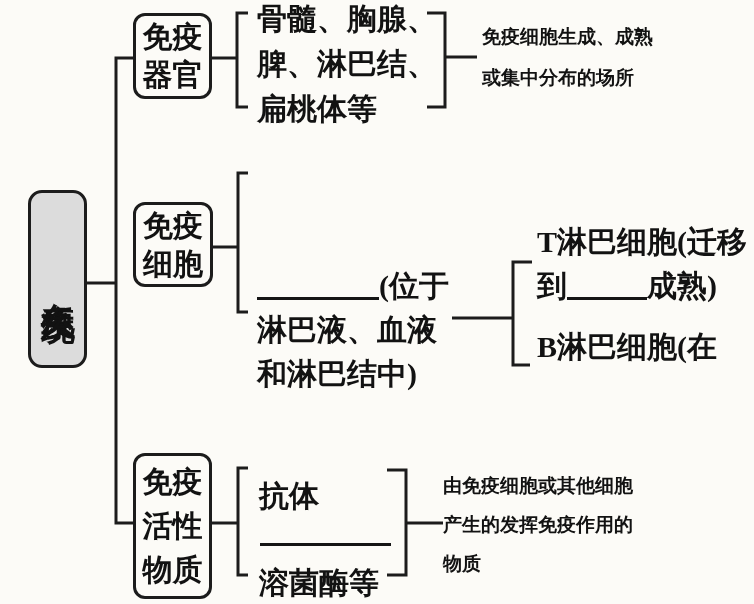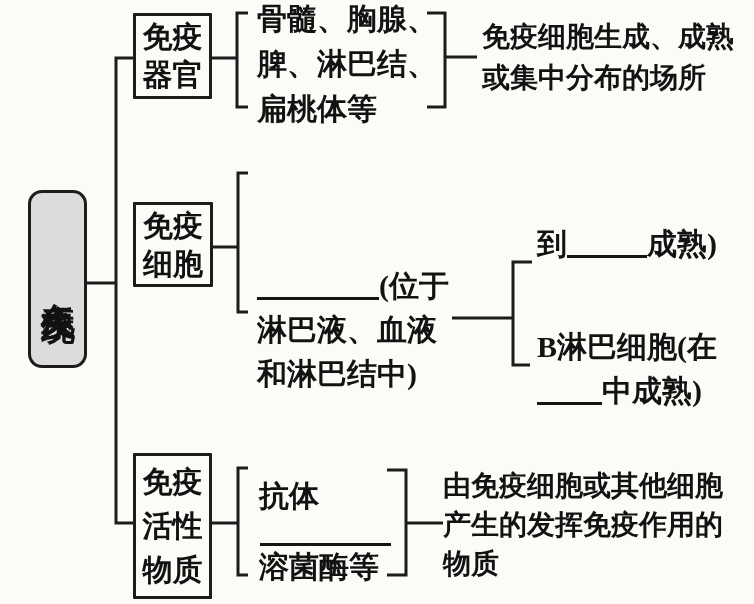--- a/index.html
+++ b/index.html
@@ -13,21 +13,21 @@
     color:#121212;
   }
   .abs{position:absolute;white-space:nowrap;}
   svg.lines{position:absolute;left:0;top:0;width:754px;height:604px;}
   svg.lines path{stroke:#1c1c1c;stroke-width:3;fill:none;}
 
   
   .node{
     position:absolute;
     border:3px solid #1c1c1c;
-    border-radius:1px;
+    border-radius:12px;
     background:#fcfbf7;
     display:flex;flex-direction:column;
     justify-content:center;align-items:center;
     text-align:center;
     font-size:30px;line-height:38px;
   }
   #root-box{
     left:28px;top:190px;width:53px;height:172px;
     background:#dcdcdc;
     border-radius:14px;
@@ -37,29 +37,29 @@
     writing-mode:vertical-rl;
     text-orientation:upright;
     letter-spacing:2px;
   }
   #organ-box{left:133px;top:13px;width:73px;height:80px;}
   #cell-box{left:133px;top:202px;width:74px;height:79px;}
   #substance-box{left:133px;top:453px;width:73px;height:140px;line-height:44px;}
 
   
   .t30{font-size:30px;}
-  .t29{font-size:28px;}
+  .t29{font-size:19px;}
   #organ-list{left:257px;top:-4px;line-height:45px;}
   #organ-desc{left:482px;top:16px;line-height:41px;}
   #cell-item1{left:257px;top:165px;line-height:30px;}
   #cell-item2{left:257px;top:252px;line-height:44px;margin-top:11px;}
   #t-block{left:537px;top:221px;line-height:42px;}
   #b-block{left:537px;top:326px;line-height:42px;}
   #sub-item1{left:259px;top:481px;line-height:30px;}
-  #sub-item3{left:259px;top:552px;line-height:30px;}
+  #sub-item3{left:259px;top:568px;line-height:30px;}
   #sub-desc{left:443px;top:466px;line-height:39px;}
 
   
   .blank{
     display:inline-block;
     height:1em;
     border-bottom:3px solid #151515;
     transform:translateY(4px);
   }
   .w122{width:122px;}
@@ -110,25 +110,25 @@
   <div class="node" id="cell-box">
     <span>免疫</span>
     <span>细胞</span>
   </div>
   <div class="abs t30" id="cell-item2">
     <div><span class="blank w122"></span><span>(位于</span></div>
     <div>淋巴液、血液</div>
     <div>和淋巴结中)</div>
   </div>
   <div class="abs t30" id="t-block">
+    <div>T淋巴细胞(迁移</div>
     <div><span>到</span><span class="blank w80"></span><span>成熟)</span></div>
   </div>
   <div class="abs t30" id="b-block">
     <div>B淋巴细胞(在</div>
-    <div><span class="blank w65"></span><span>中成熟)</span></div>
   </div>
 
   <div class="node" id="substance-box">
     <span>免疫</span>
     <span>活性</span>
     <span>物质</span>
   </div>
   <div class="abs t30" id="sub-item1">
     <span>抗体</span>
   </div>

